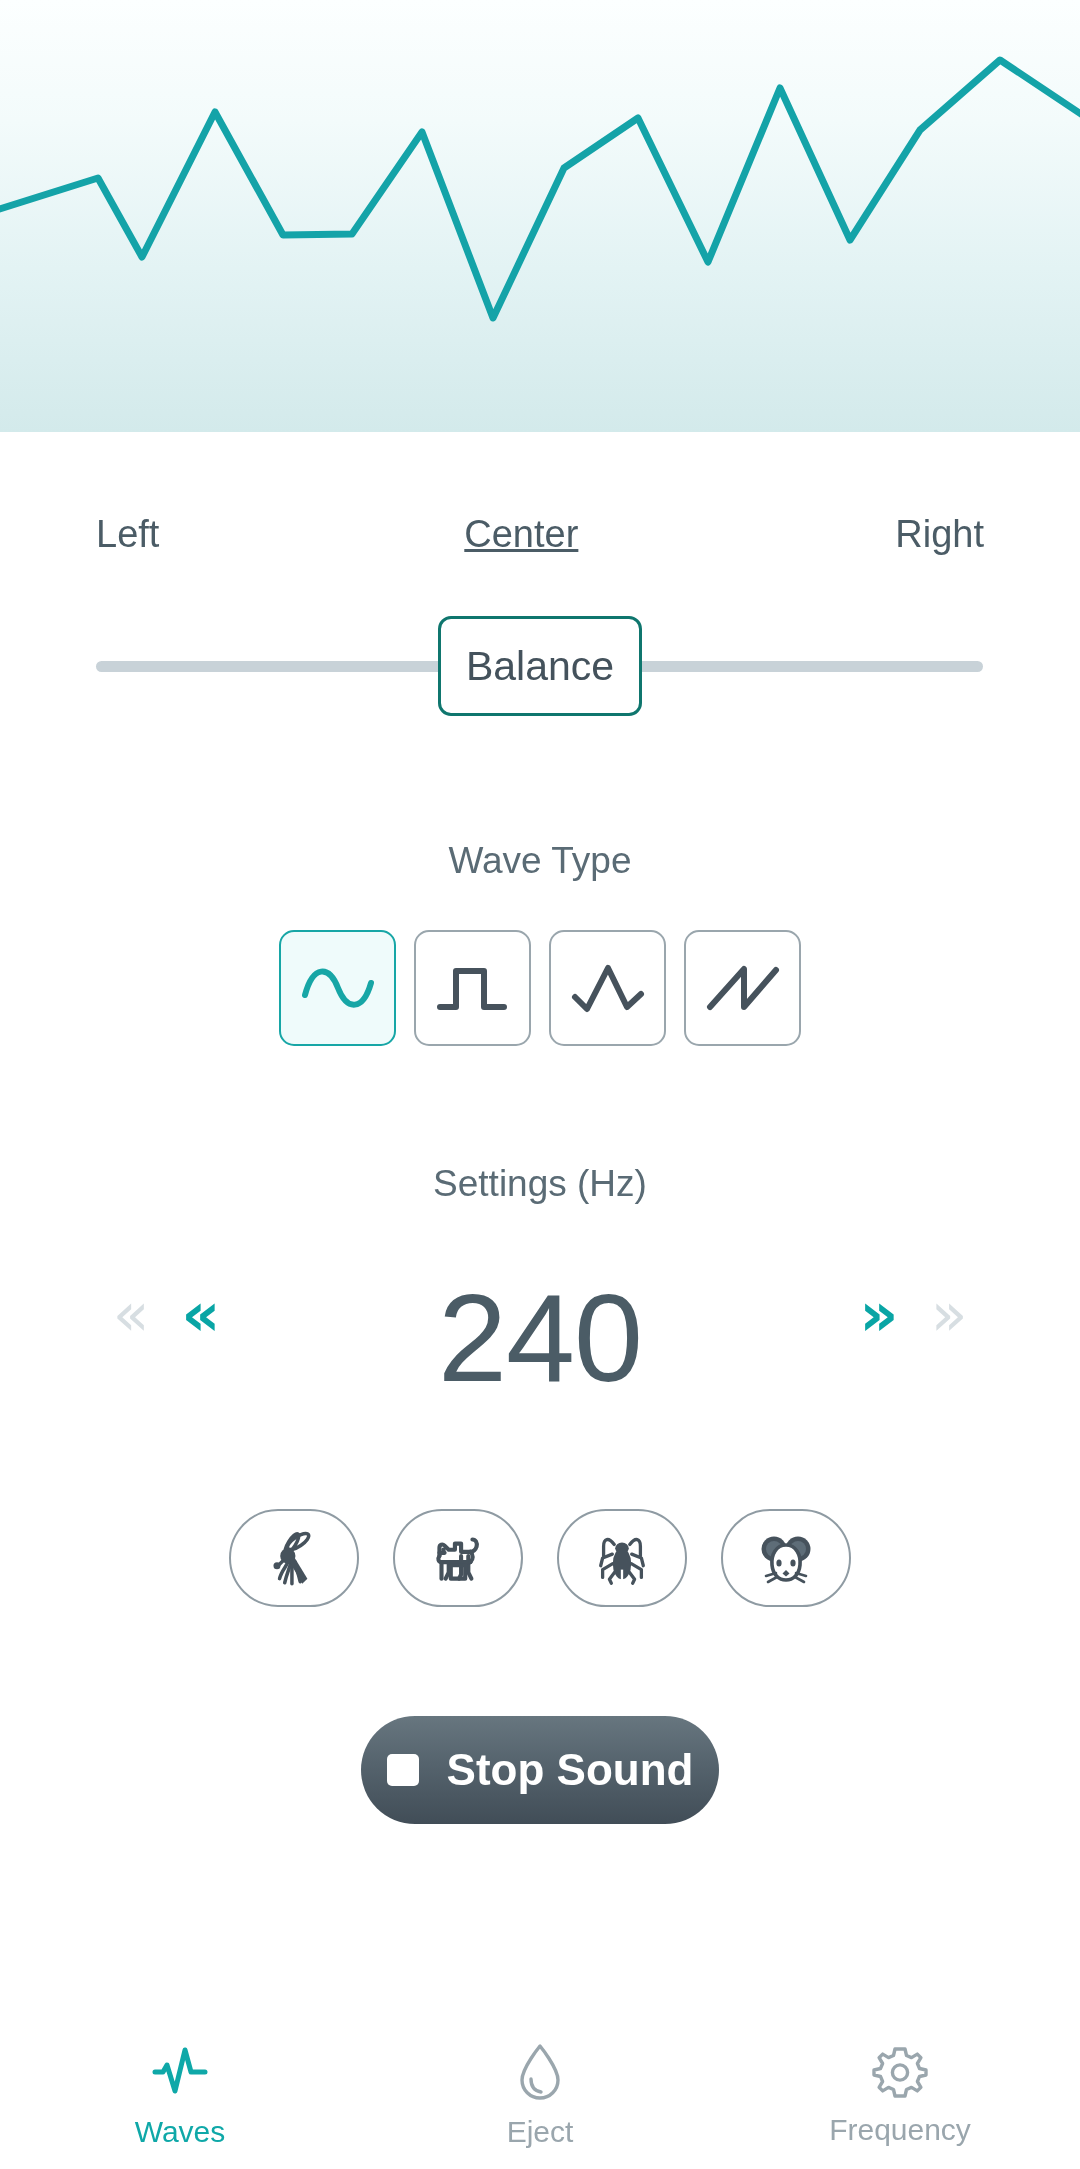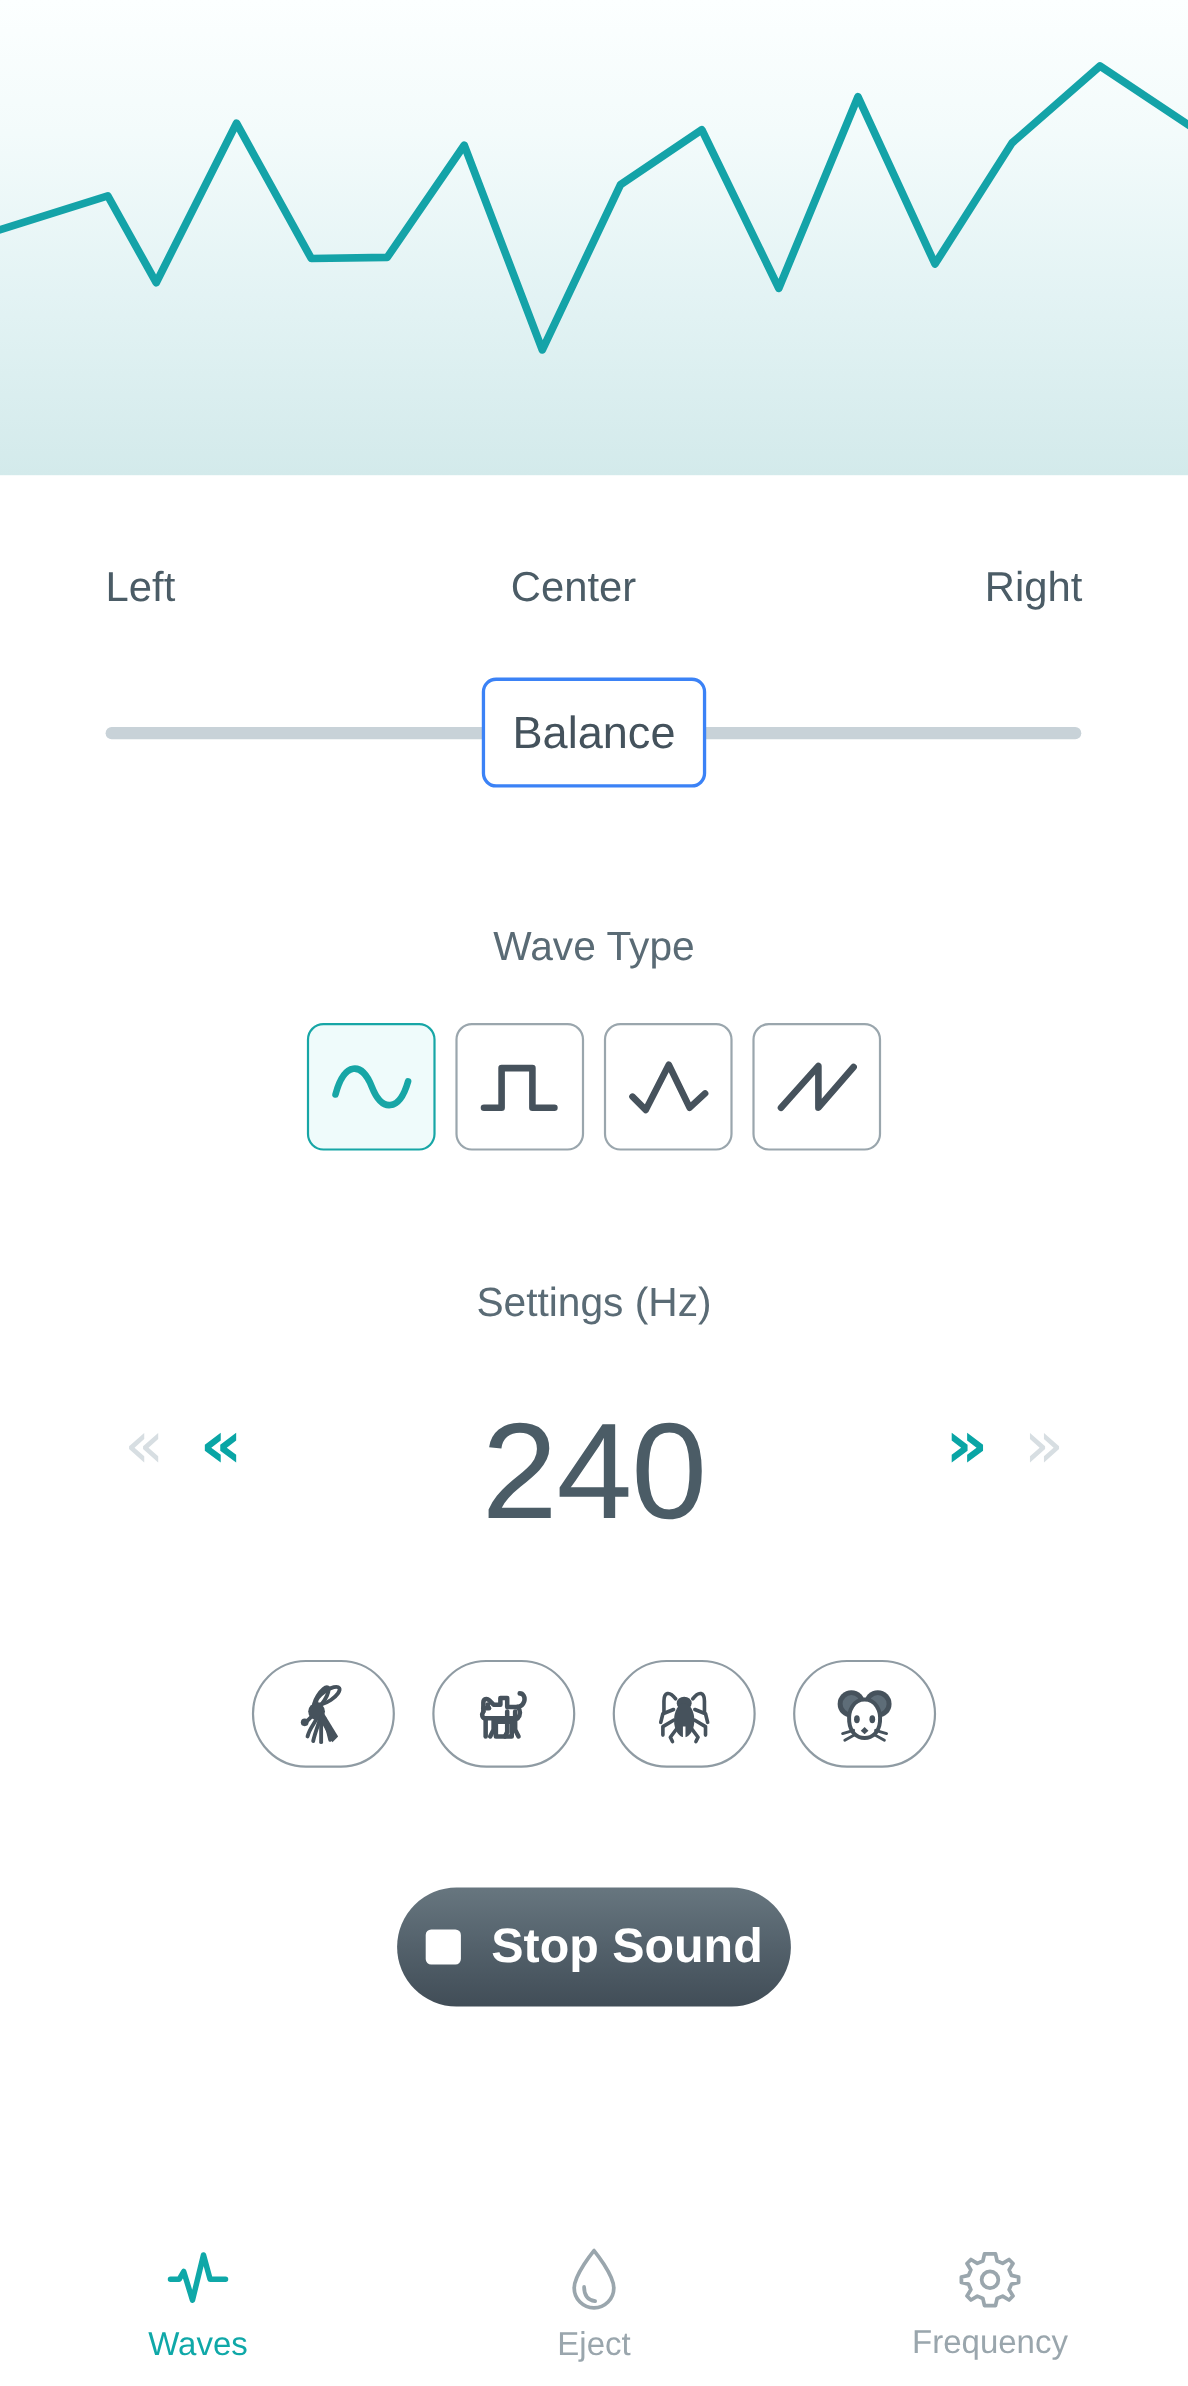--- a/index.html
+++ b/index.html
@@ -23,33 +23,33 @@
   .hero svg{position:absolute;left:0;top:0;width:1080px;height:432px;display:block;}
 
   
   .balance-section{position:relative;flex:0 0 auto;padding-top:58px;}
   .lcr{
     display:flex;justify-content:space-between;
     padding:0 96px;
     color:#4b5c66;font-size:38px;line-height:1;
   }
   .lcr span{display:block;}
-  .lcr .center{transform:translateX(-6px);}
+  .lcr .center{transform:translateX(-6px);text-decoration:underline;}
   .slider-wrap{
     position:relative;height:130px;margin-top:48px;
   }
   .track{
     position:absolute;left:96px;right:97px;top:60px;height:11px;
     background:#c8d2d8;border-radius:6px;
   }
   .thumb{
     position:absolute;left:50%;top:15px;transform:translateX(-50%);
     width:204px;height:100px;
     background:#ffffff;
-    border:3px solid #3b82f6;
+    border:3px solid #0f766e;
     border-radius:13px;
     display:flex;align-items:center;justify-content:center;
     box-sizing:border-box;
   }
   .thumb span{color:#44525c;font-size:41px;line-height:1;}
 
   
   .wavetype-section{flex:0 0 auto;margin-top:86px;text-align:center;}
   .section-label{color:#5a6b75;font-size:37px;line-height:1;}
   .wave-row{

